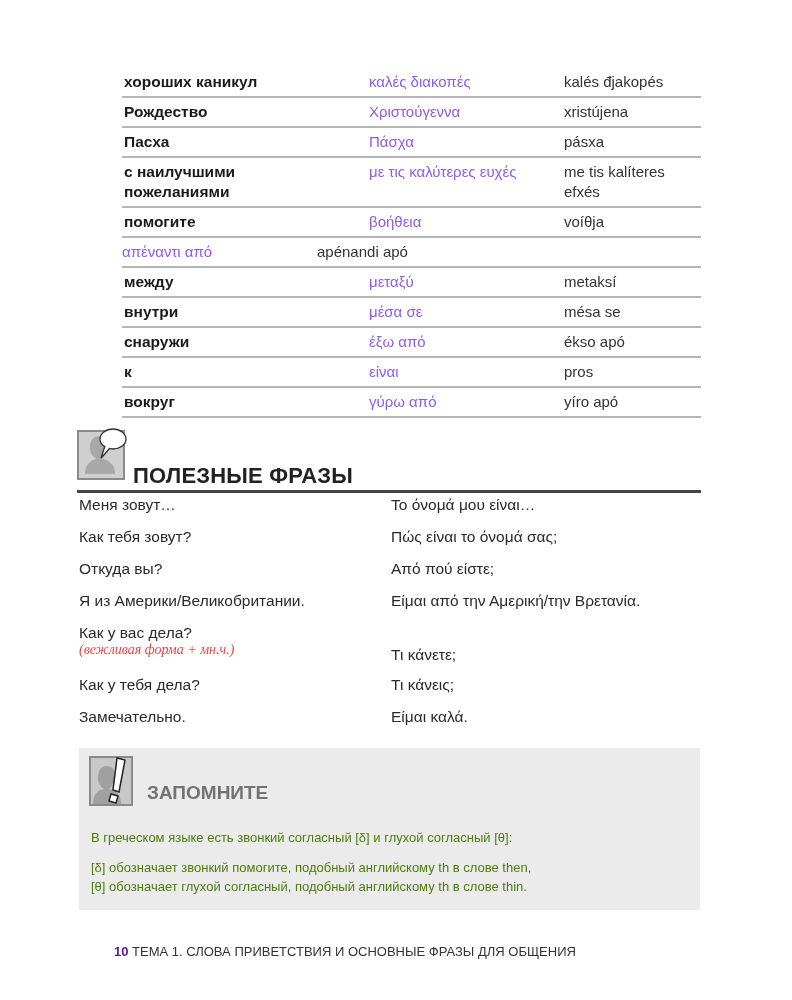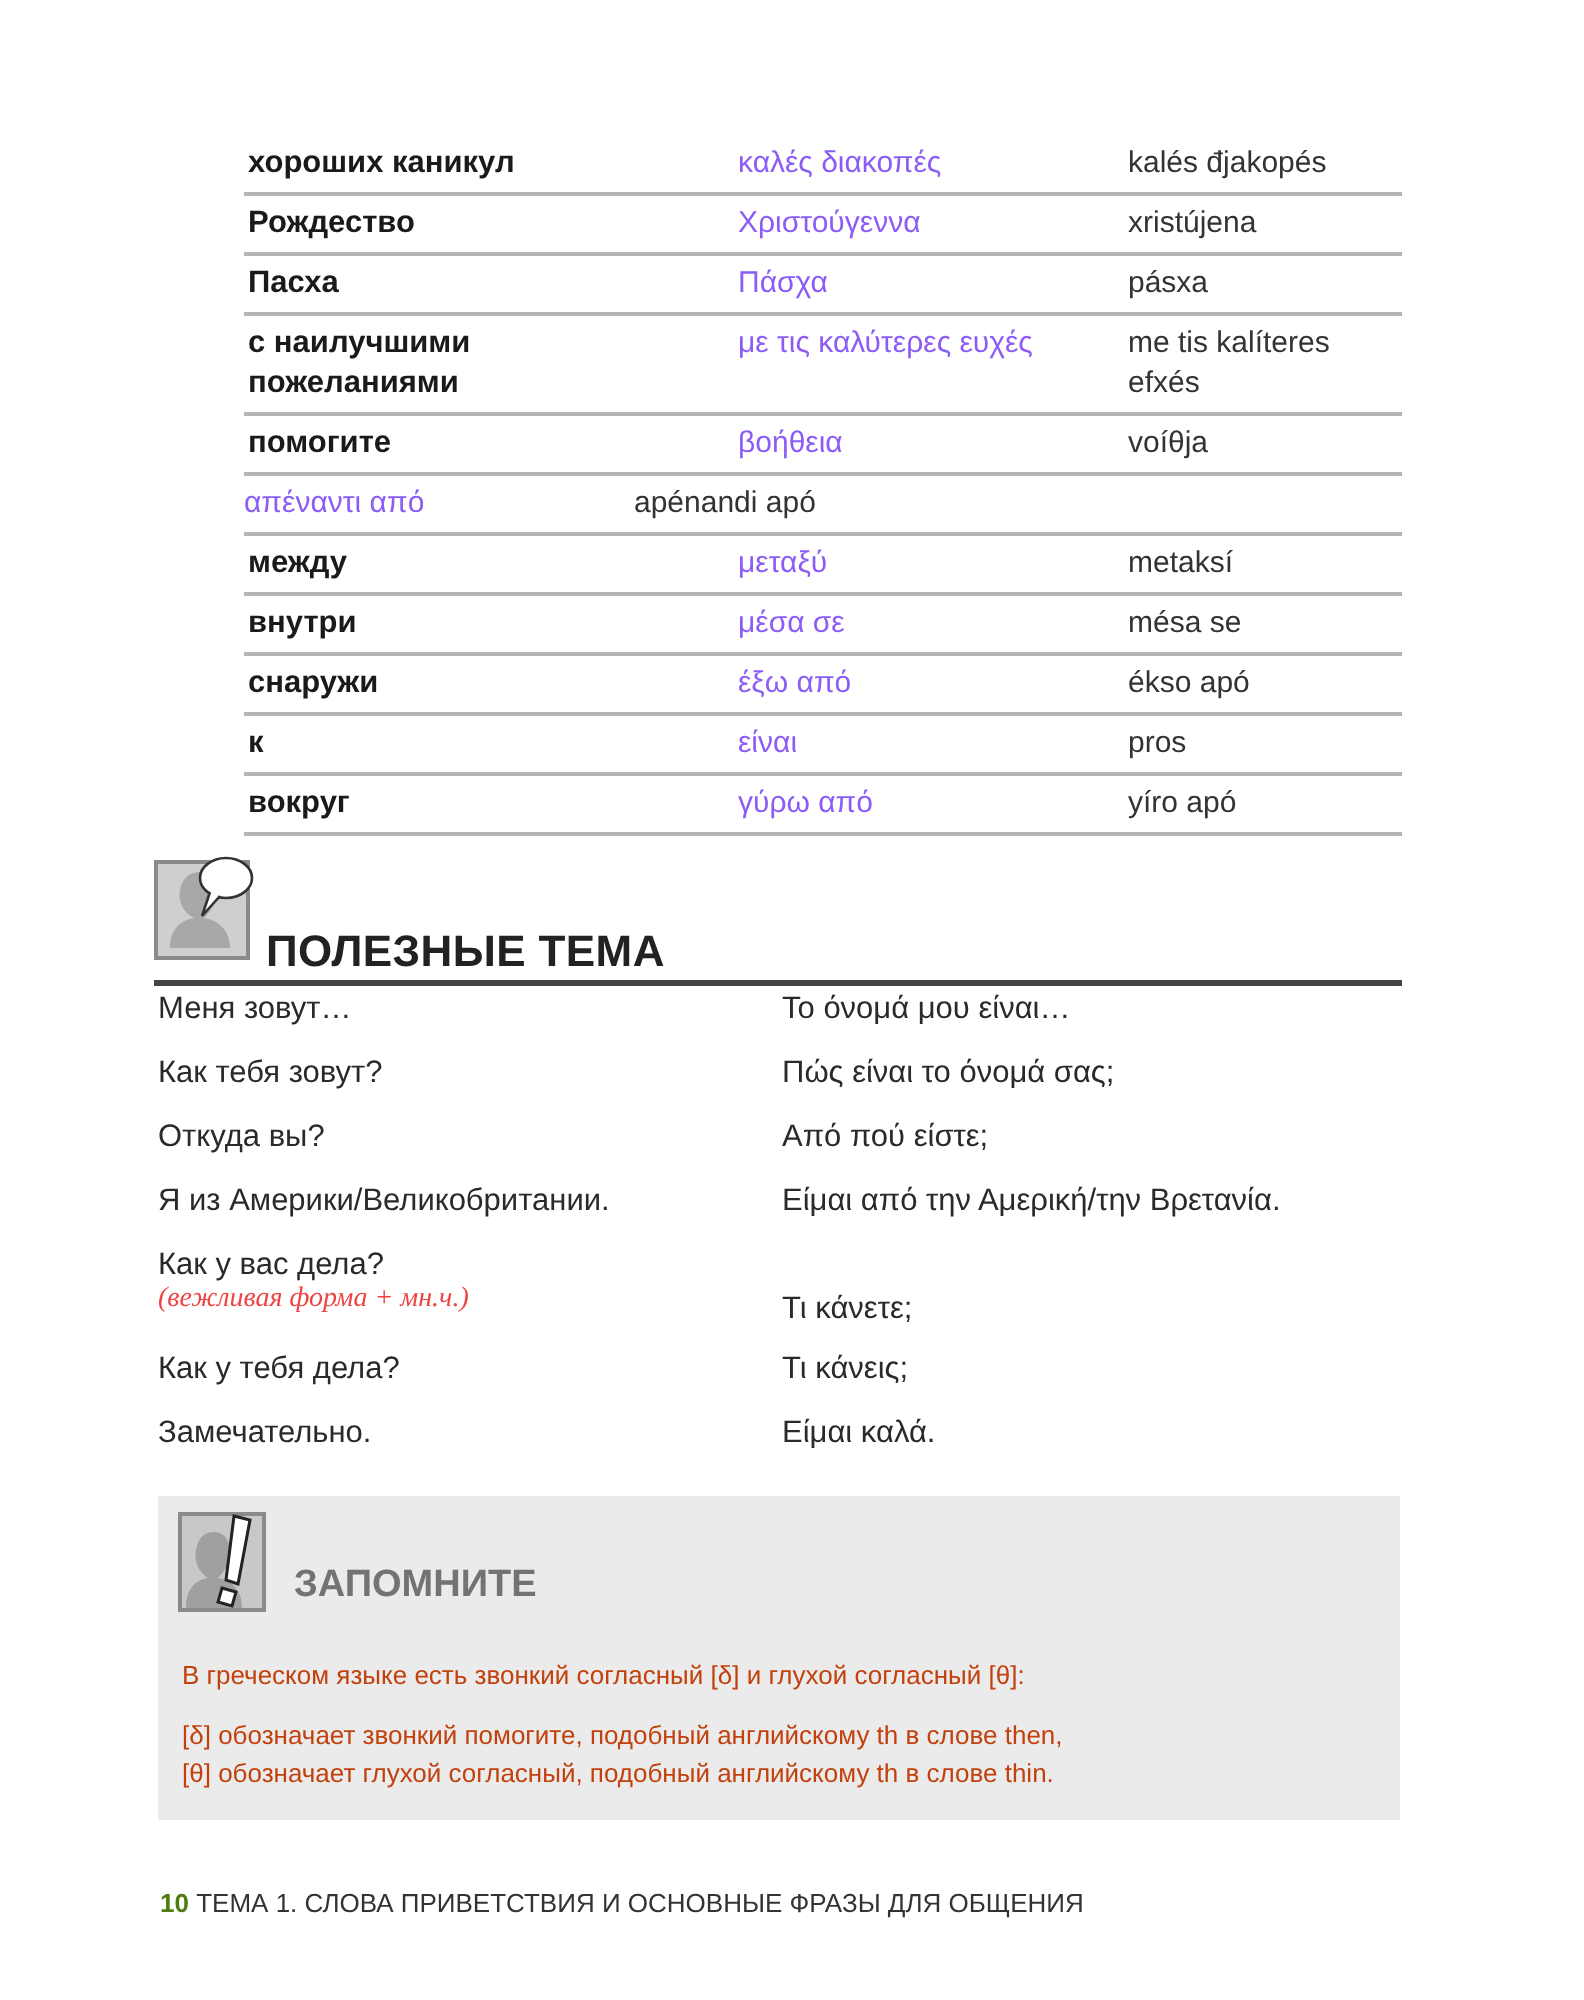--- a/index.html
+++ b/index.html
@@ -13,23 +13,23 @@
   .icon-box { position:absolute; left:0; top:0; width:48px; height:50px; background:#cfcfcf; border:2px solid #8a8a8a; box-sizing:border-box; overflow:visible; }
   .sec-title { position:absolute; left:56px; top:33px; font-weight:bold; font-size:22px; color:#222; letter-spacing:0.2px; }
   .phrases { position:absolute; left:79px; top:496px; width:622px; }
   .prow { display:flex; font-size:15.5px; color:#2a2a2a; }
   .prow .ru { width:312px; }
   .prow .gr { flex:1; }
   .note-hint { font-family:"Liberation Serif", serif; font-style:italic; font-size:14px; color:#ef4444; }
   .remember { position:absolute; left:79px; top:748px; width:621px; height:162px; background:#ebebeb; }
   .rem-icon { position:absolute; left:10px; top:8px; width:44px; height:50px; background:#c8c8c8; border:2px solid #8a8a8a; box-sizing:border-box; }
   .rem-title { position:absolute; left:68px; top:34px; font-weight:bold; font-size:19px; color:#737373; }
-  .rem-text { position:absolute; left:12px; font-size:13px; color:#c2410c; line-height:20px; }
+  .rem-text { position:absolute; left:12px; font-size:13px; color:#4d7c0f; line-height:20px; }
   .footer { position:absolute; left:80px; top:944px; font-size:13px; color:#333; }
-  .footer b { color:#4d7c0f; }
+  .footer b { color:#4c1d95;margin-left:34px; }
 </style>
 </head>
 <body>
 
 <div class="vocab">
   <div class="vrow">
       <div class="c1">хороших каникул</div>
       <div class="c2">καλές διακοπές</div>
       <div class="c3">kalés đjakopés</div>
     </div>
@@ -85,21 +85,21 @@
 </div>
 
 <div class="sec-head">
   <div class="icon-box">
     <svg width="60" height="52" viewBox="0 0 60 52" style="position:absolute;left:-2px;top:-6px">
       <path d="M8 48 C8 38 14 34 20 33 C14 30 12 24 13 19 C14 13 18 10 23 10 C28 10 31 14 31 20 C31 26 28 30 25 33 C31 34 38 38 38 48 Z" fill="#a8a8a8"></path>
       <ellipse cx="36" cy="13" rx="13" ry="10" fill="#fff" stroke="#333" stroke-width="1.3"></ellipse>
       <path d="M28 20 L24 32 L33 22" fill="#fff" stroke="#333" stroke-width="1.3"></path>
     </svg>
   </div>
-  <div class="sec-title">ПОЛЕЗНЫЕ ТЕМА</div>
+  <div class="sec-title">ПОЛЕЗНЫЕ ФРАЗЫ</div>
 </div>
 
 <div class="phrases">
   <div class="prow" style="height:32px">
       <div class="ru">Меня зовут…</div>
       <div class="gr">Το όνομά μου είναι…</div>
     </div>
   <div class="prow" style="height:32px">
       <div class="ru">Как тебя зовут?</div>
       <div class="gr">Πώς είναι το όνομά σας;</div>

